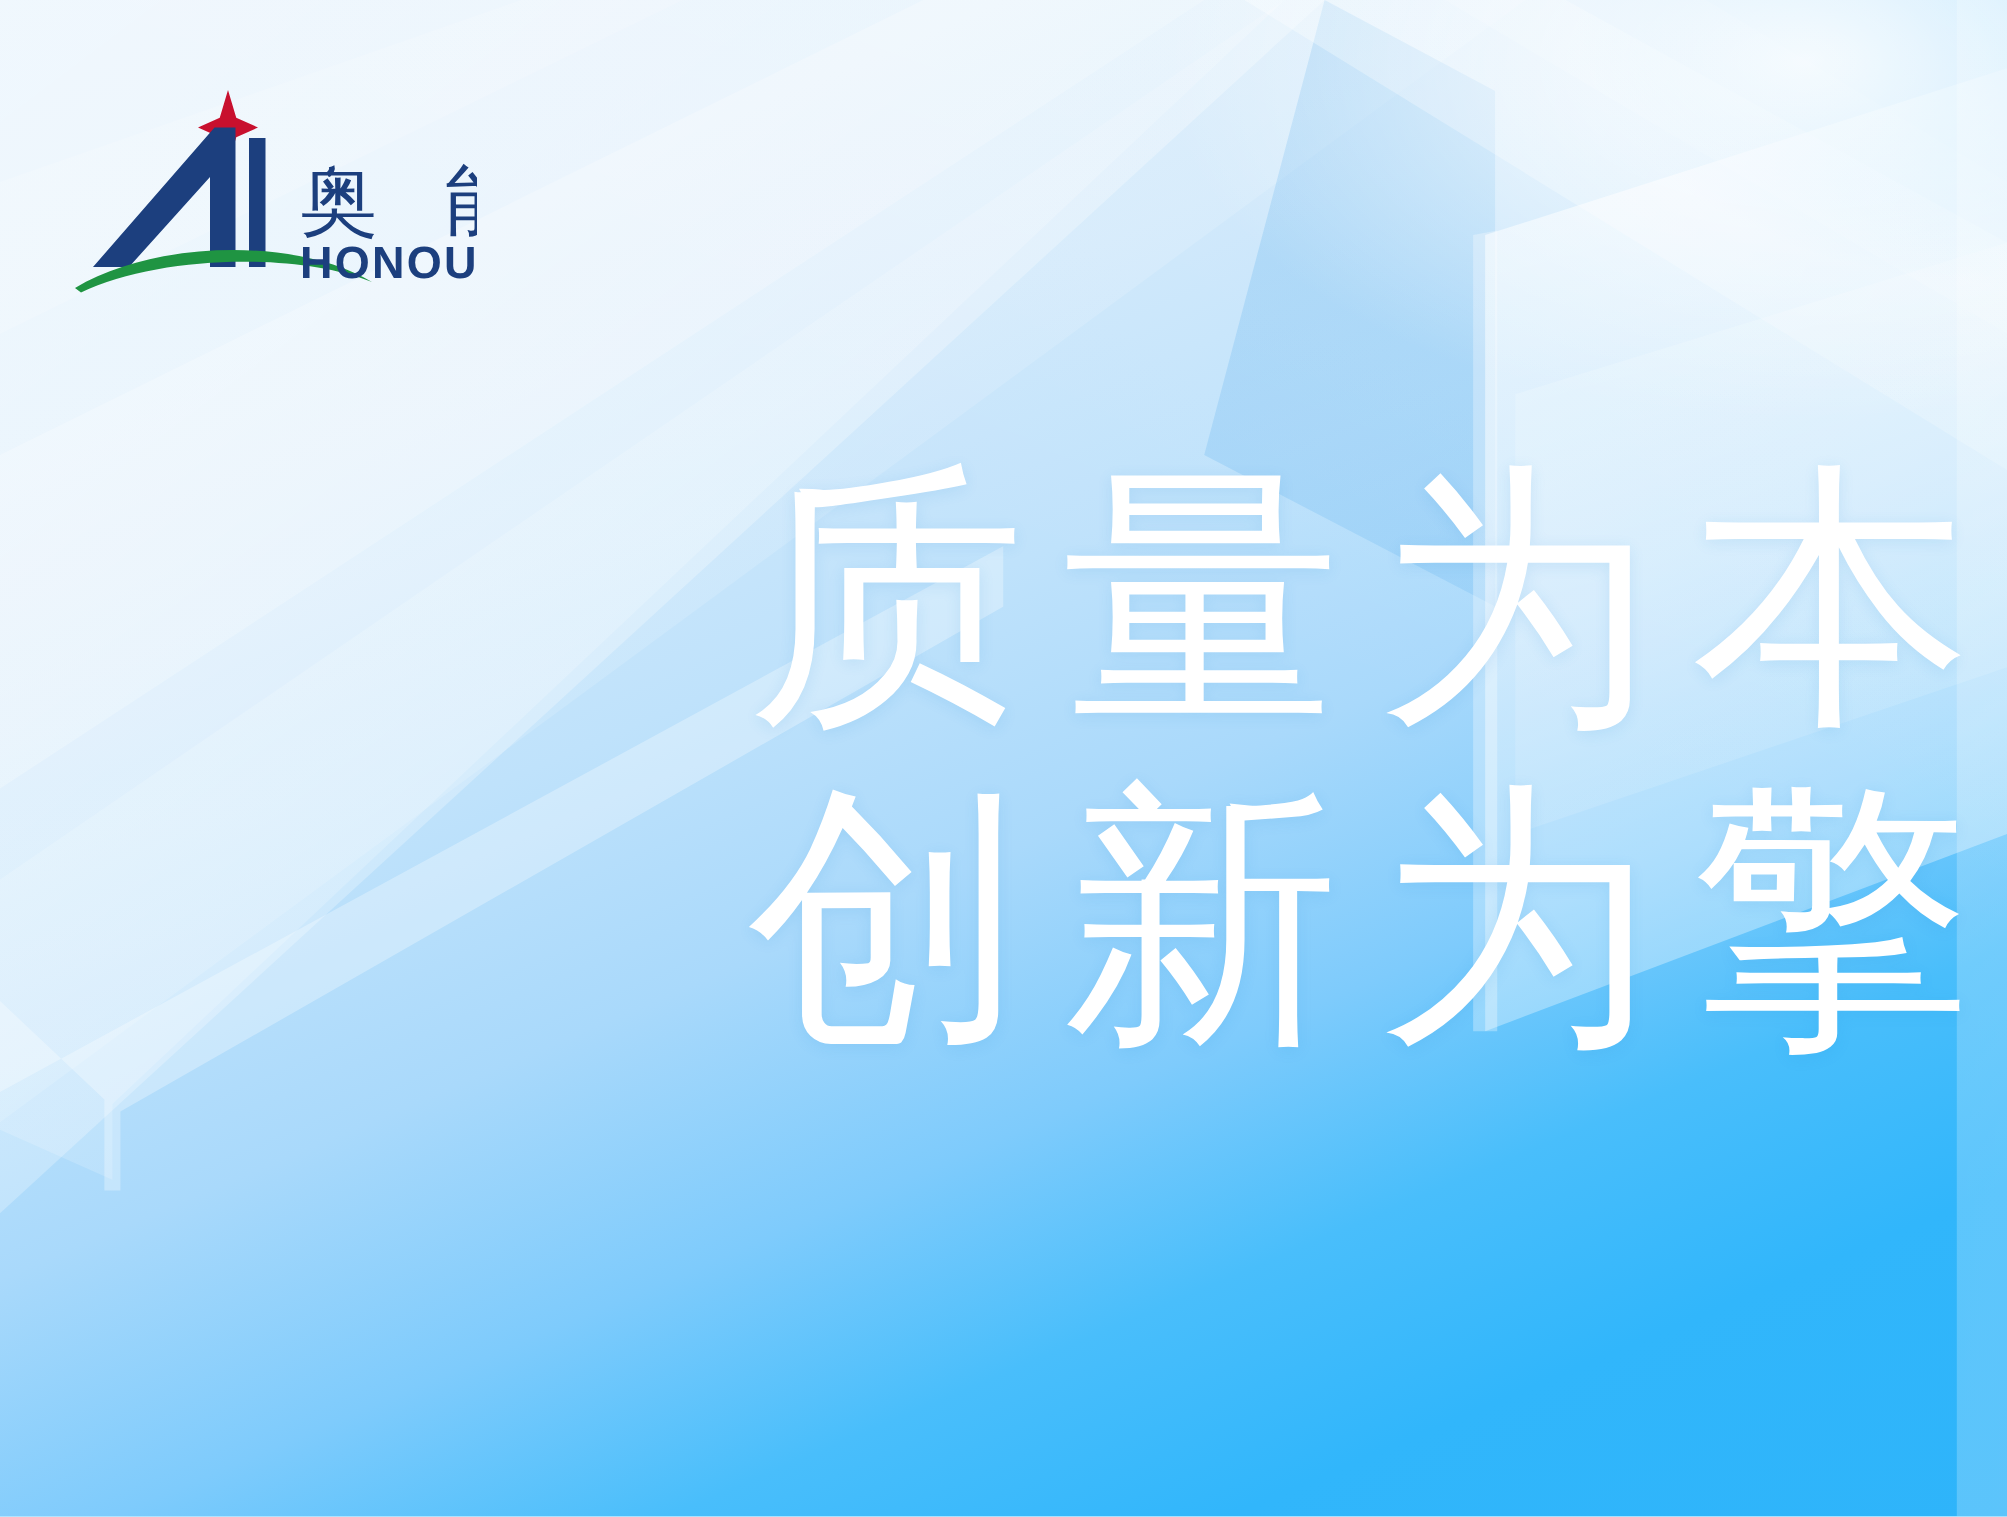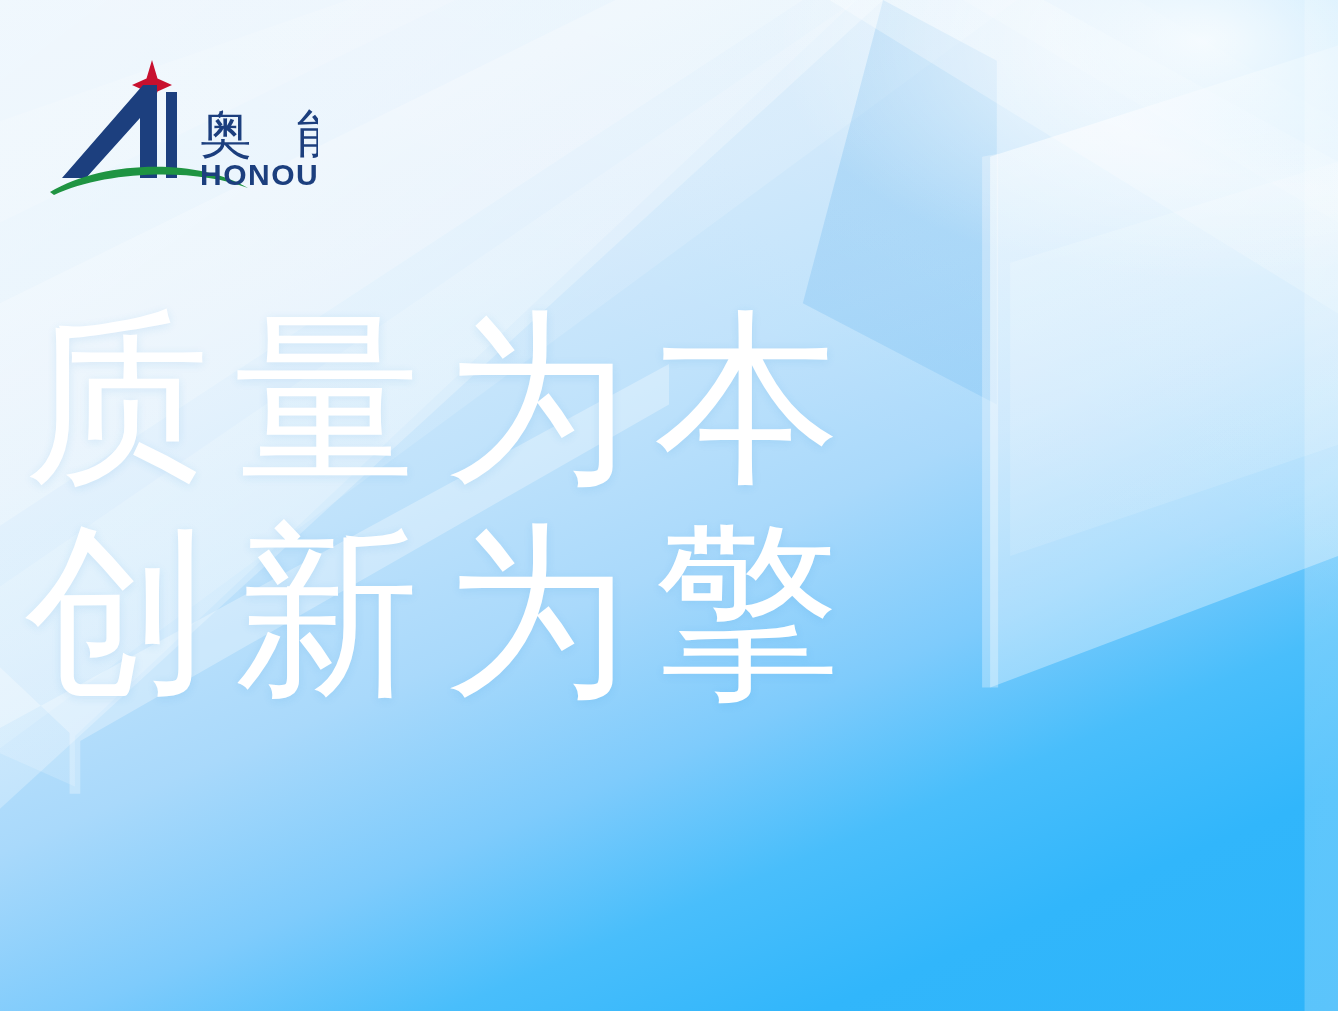--- a/index.html
+++ b/index.html
@@ -116,21 +116,21 @@
     height: 145px;
   }
   .logo svg { display: block; width: 100%; height: 100%; }
 
   
   .headline {
     position: absolute;
     left: 0;
     top: 300px;
     width: 1338px;
-    text-align: left;
+    text-align: right;
     color: #ffffff;
     line-height: 1.06;
     font-family: "DejaVu Sans", "Liberation Sans", sans-serif;
     font-weight: 400;
   }
   .headline-line {
     font-size: 186px;
     letter-spacing: 24px;
     text-indent: 24px;
     white-space: nowrap;

